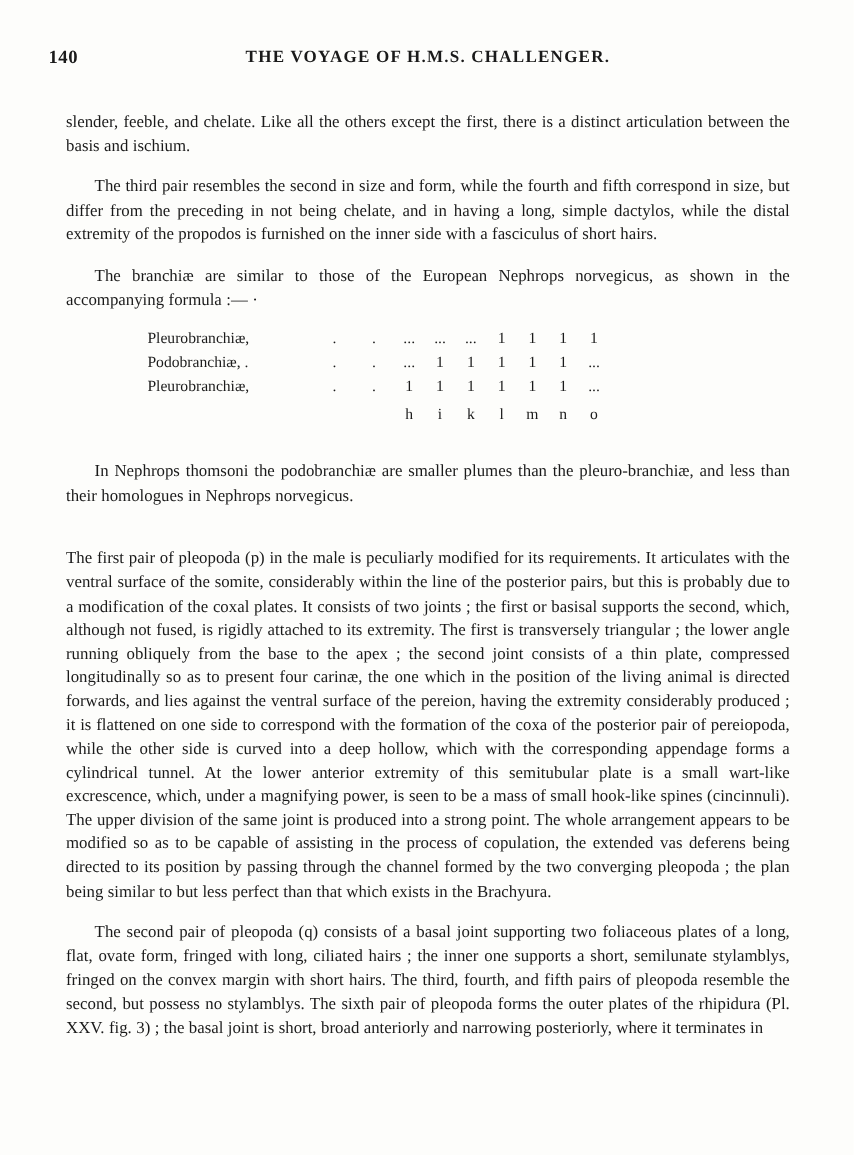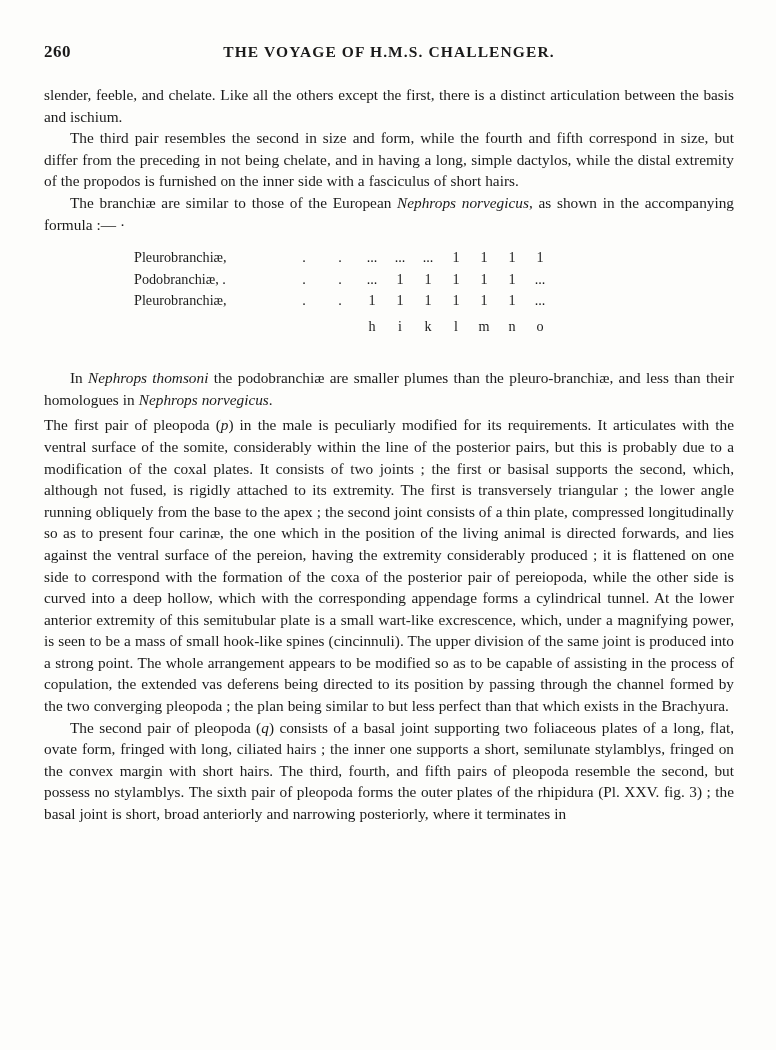--- a/index.html
+++ b/index.html
@@ -47,31 +47,31 @@
     letter-spacing: 1.1px;
     font-weight: bold;
   }
   .body-col {
     position: absolute;
     left: 44px;
     top: 84px;
     width: 690px;
   }
   p.para {
-    margin: 0;
+    margin: 16px;
     font-size: 15.3px;
     line-height: 21.6px;
     text-align: justify;
     text-justify: inter-word;
     word-spacing: 0.2px;
   }
   p.indent {
     text-indent: 26px;
   }
-  .it { font-style: italic; }
+  .it { }
   .table-block {
     margin: 13px 0 29px 0;
     padding-left: 90px;
     font-size: 14.2px;
     line-height: 18.5px;
   }
   table.branchiae {
     border-collapse: collapse;
   }
   table.branchiae td {
@@ -100,21 +100,21 @@
     padding-top: 4px;
   }
   .spacer-xs { height: 4px; }
 </style>
 </head>
 <body>
 
 <div class="page">
 
   <div class="header">
-    <div class="folio">260</div>
+    <div class="folio">140</div>
     <div class="running-head">THE VOYAGE OF H.M.S. CHALLENGER.</div>
   </div>
 
   <div class="body-col">
 
     <p class="para">slender, feeble, and chelate.  Like all the others except the first, there is a distinct articulation between the basis and ischium.</p>
 
     <p class="para indent">The third  pair resembles the second in size and form, while the fourth and fifth correspond in size, but differ from the preceding in not being chelate, and in having a long, simple dactylos, while the distal extremity of the propodos is furnished on the inner side with a fasciculus of short hairs.</p>
 
     <p class="para indent"><span>The branchiæ are similar to those of the European </span><span class="it">Nephrops norvegicus</span><span>, as shown in the accompanying formula :—  ·</span></p>

